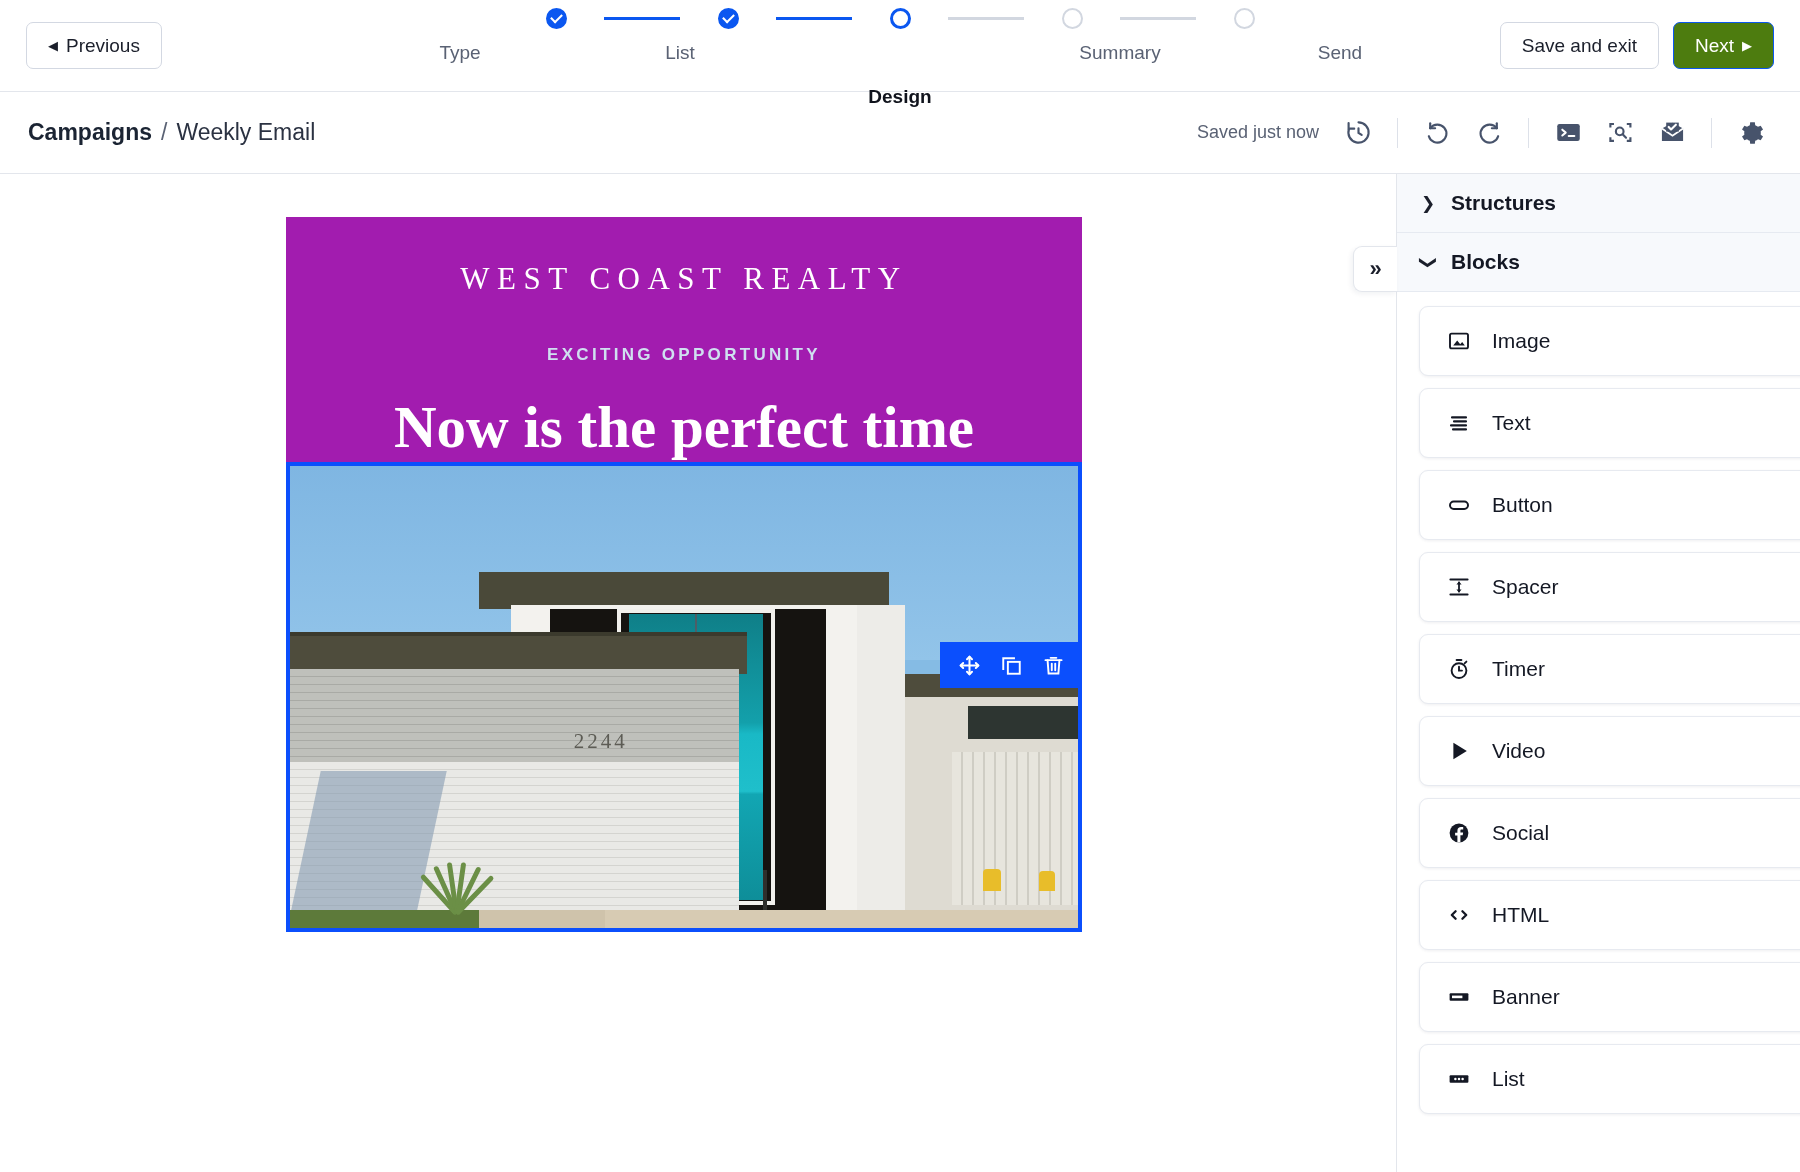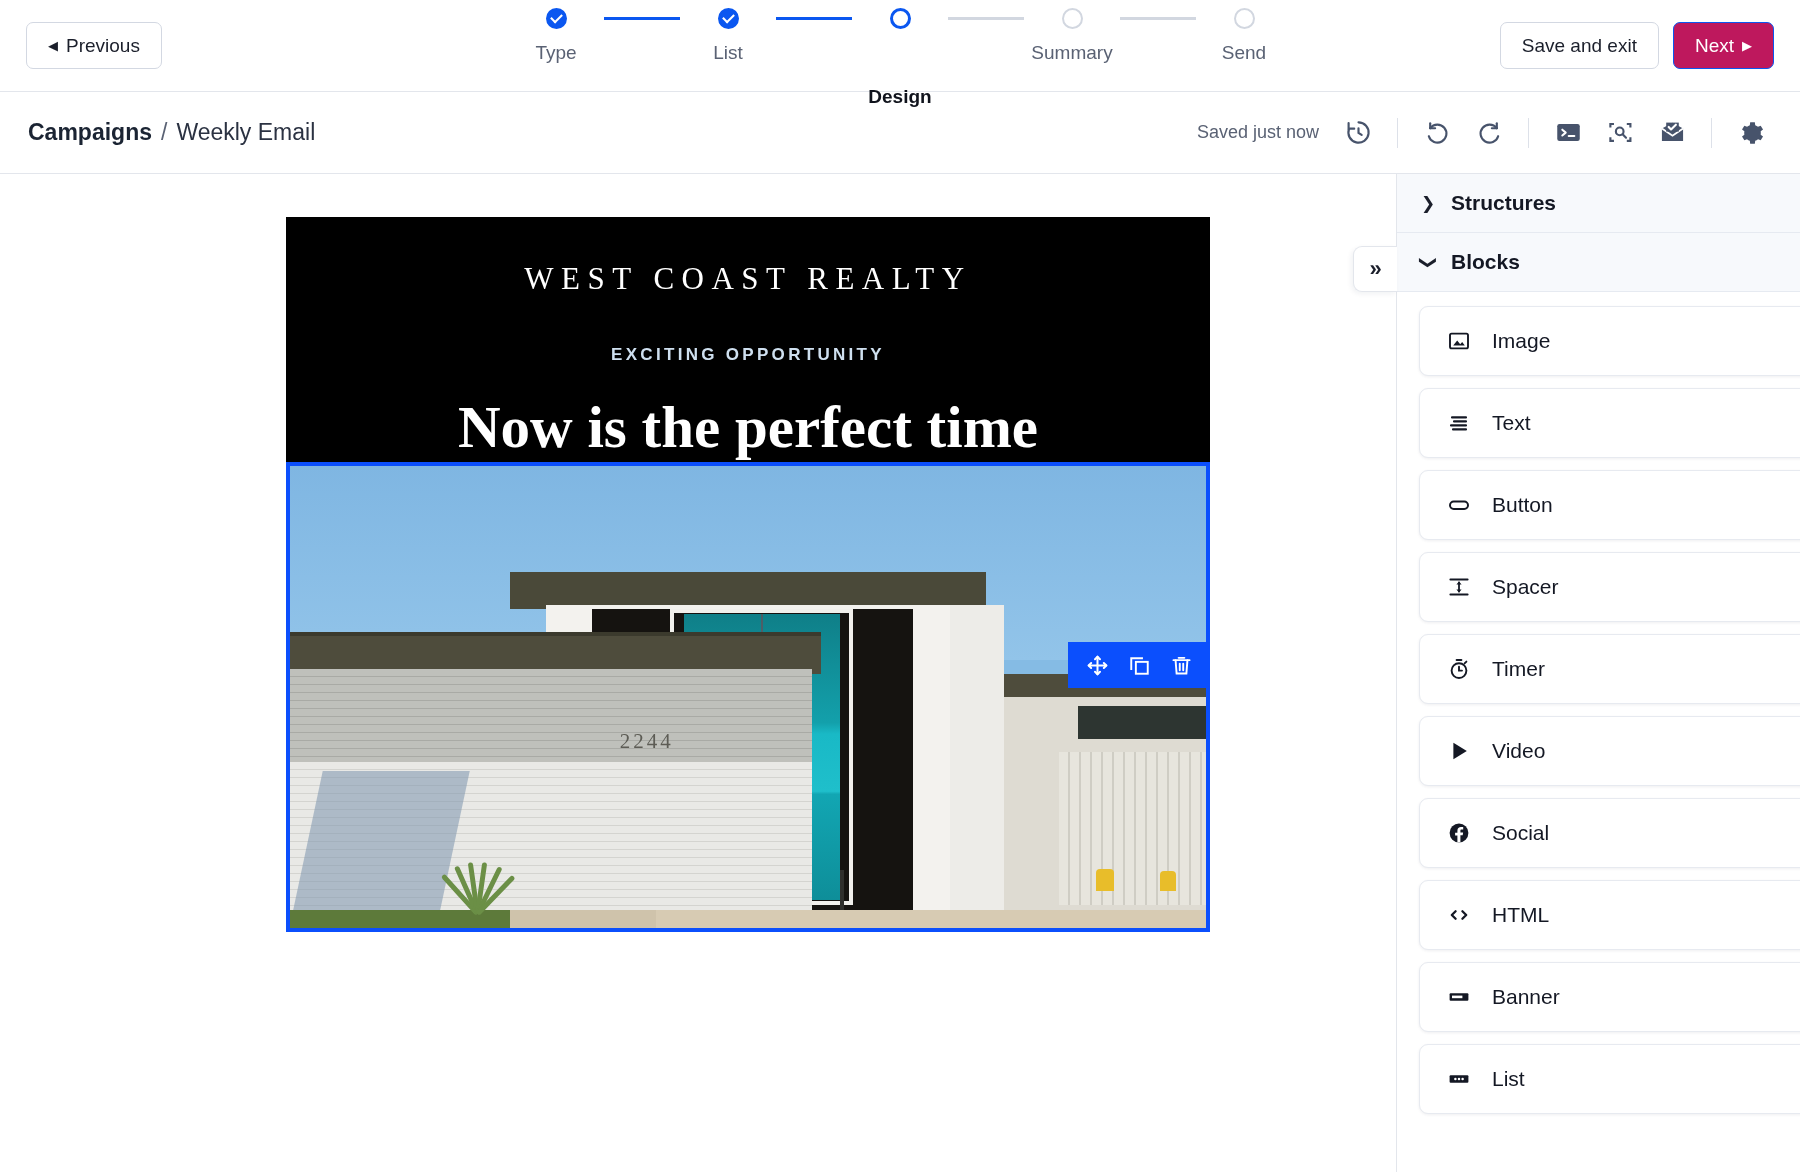--- a/index.html
+++ b/index.html
@@ -20,21 +20,21 @@
     position: relative; background: #fff;
   }
   .btn {
     font-family: "Liberation Sans", sans-serif;
     font-size: 19px; cursor: pointer; border-radius: 7px;
     display: inline-flex; align-items: center; gap: 8px;
     background: #fff; color: #1b1f2b;
     border: 1px solid #d3d8e2;
     padding: 13px 21px; line-height: 1;
   }
-  .btn-primary { background: #be185d; border-color: #0b57f0; color: #fff; }
+  .btn-primary { background: #4d7c0f; border-color: #0b57f0; color: #fff; }
   .btn .tri { font-size: 13px; line-height: 1; position: relative; top: 0px; }
 
   .stepper {
     position: absolute; left: 50%; transform: translateX(-50%);
     top: 8px; display: flex; flex-direction: column; align-items: center;
   }
   .step-row { display: flex; align-items: center; }
   .node-wrap { display: flex; flex-direction: column; align-items: center; width: 96px; }
   .node {
     width: 21px; height: 21px; border-radius: 50%;
@@ -44,21 +44,21 @@
   .node.done { background: #0b57f0; border: 2px solid #0b57f0; }
   .node.done::after {
     content: ""; width: 9px; height: 5px;
     border-left: 2px solid #fff; border-bottom: 2px solid #fff;
     transform: rotate(-45deg) translate(1px, -1px);
   }
   .node.current { border: 3px solid #0b57f0; background: #fff; }
   .node.todo { border: 2px solid #d2d7e0; background: #fff; }
   .connector { height: 3px; width: 76px; background: #d2d7e0; margin-top: 0px; }
   .connector.active { background: #0b57f0; }
-  .labels { display: flex; margin-top: 13px; }
+  .labels { display: flex; margin-top: 13px; gap: 48px; }
   .labels span {
     width: 172px; text-align: center; font-size: 19px; color: #5a6274;
   }
   .labels span.current { color: #10131c; font-weight: bold; margin-top: 44px; }
   .topbar-right { margin-left: auto; display: flex; align-items: center; gap: 14px; }
 
   
   .subbar {
     height: 82px; min-height: 82px;
     border-bottom: 1px solid #e3e6ec;
@@ -76,21 +76,21 @@
   }
   .vdiv { width: 1px; height: 30px; background: #dde1e9; margin: 0 8px; }
 
   
   .body { flex: 1; display: flex; min-height: 0; position: relative; }
   .canvas {
     flex: 1; background: #ffffff; position: relative; overflow: hidden;
   }
   .email {
     position: absolute; left: 286px; top: 43px;
-    width: 924px; background: #000000;
+    width: 796px; background: #a21caf;
   }
   .email-head { padding: 44px 40px 0 40px; text-align: center; }
   .brand {
     font-family: "Liberation Serif", serif;
     color: #ffffff; font-size: 31px; letter-spacing: 7.5px; font-weight: normal;
   }
   .kicker {
     margin-top: 48px; color: #cfe0f0; font-size: 17px;
     letter-spacing: 3.3px; font-weight: bold;
   }

